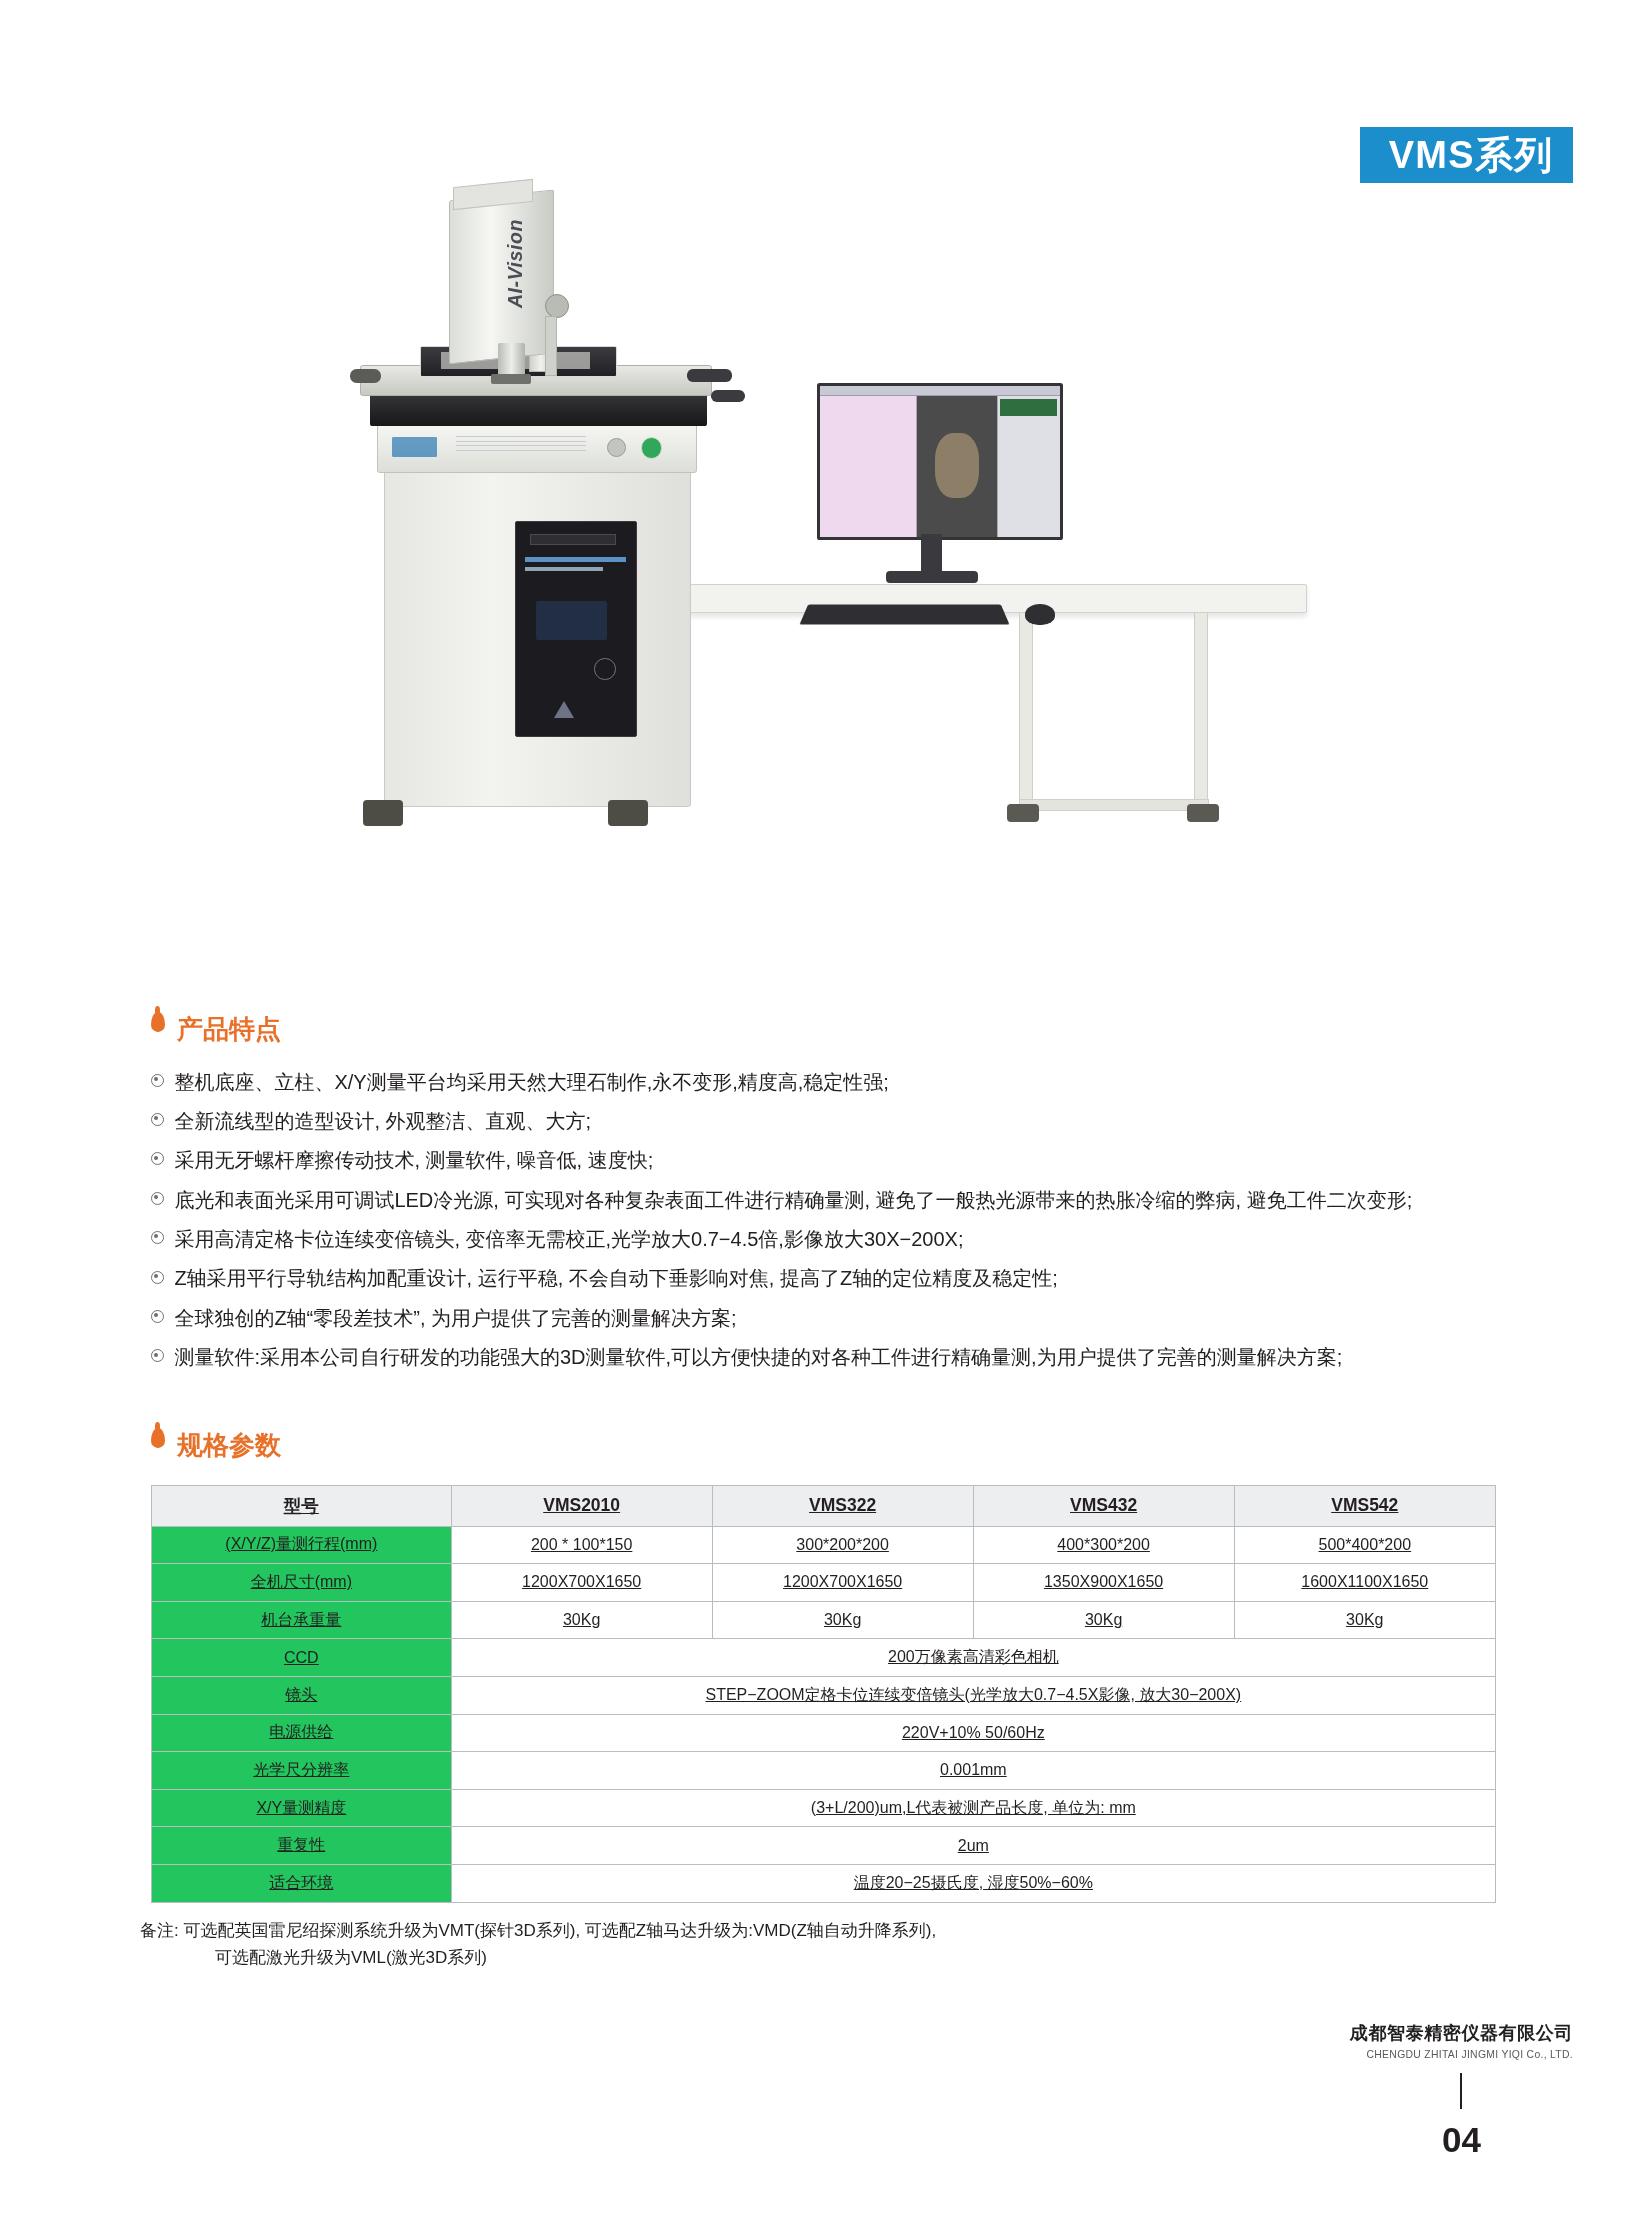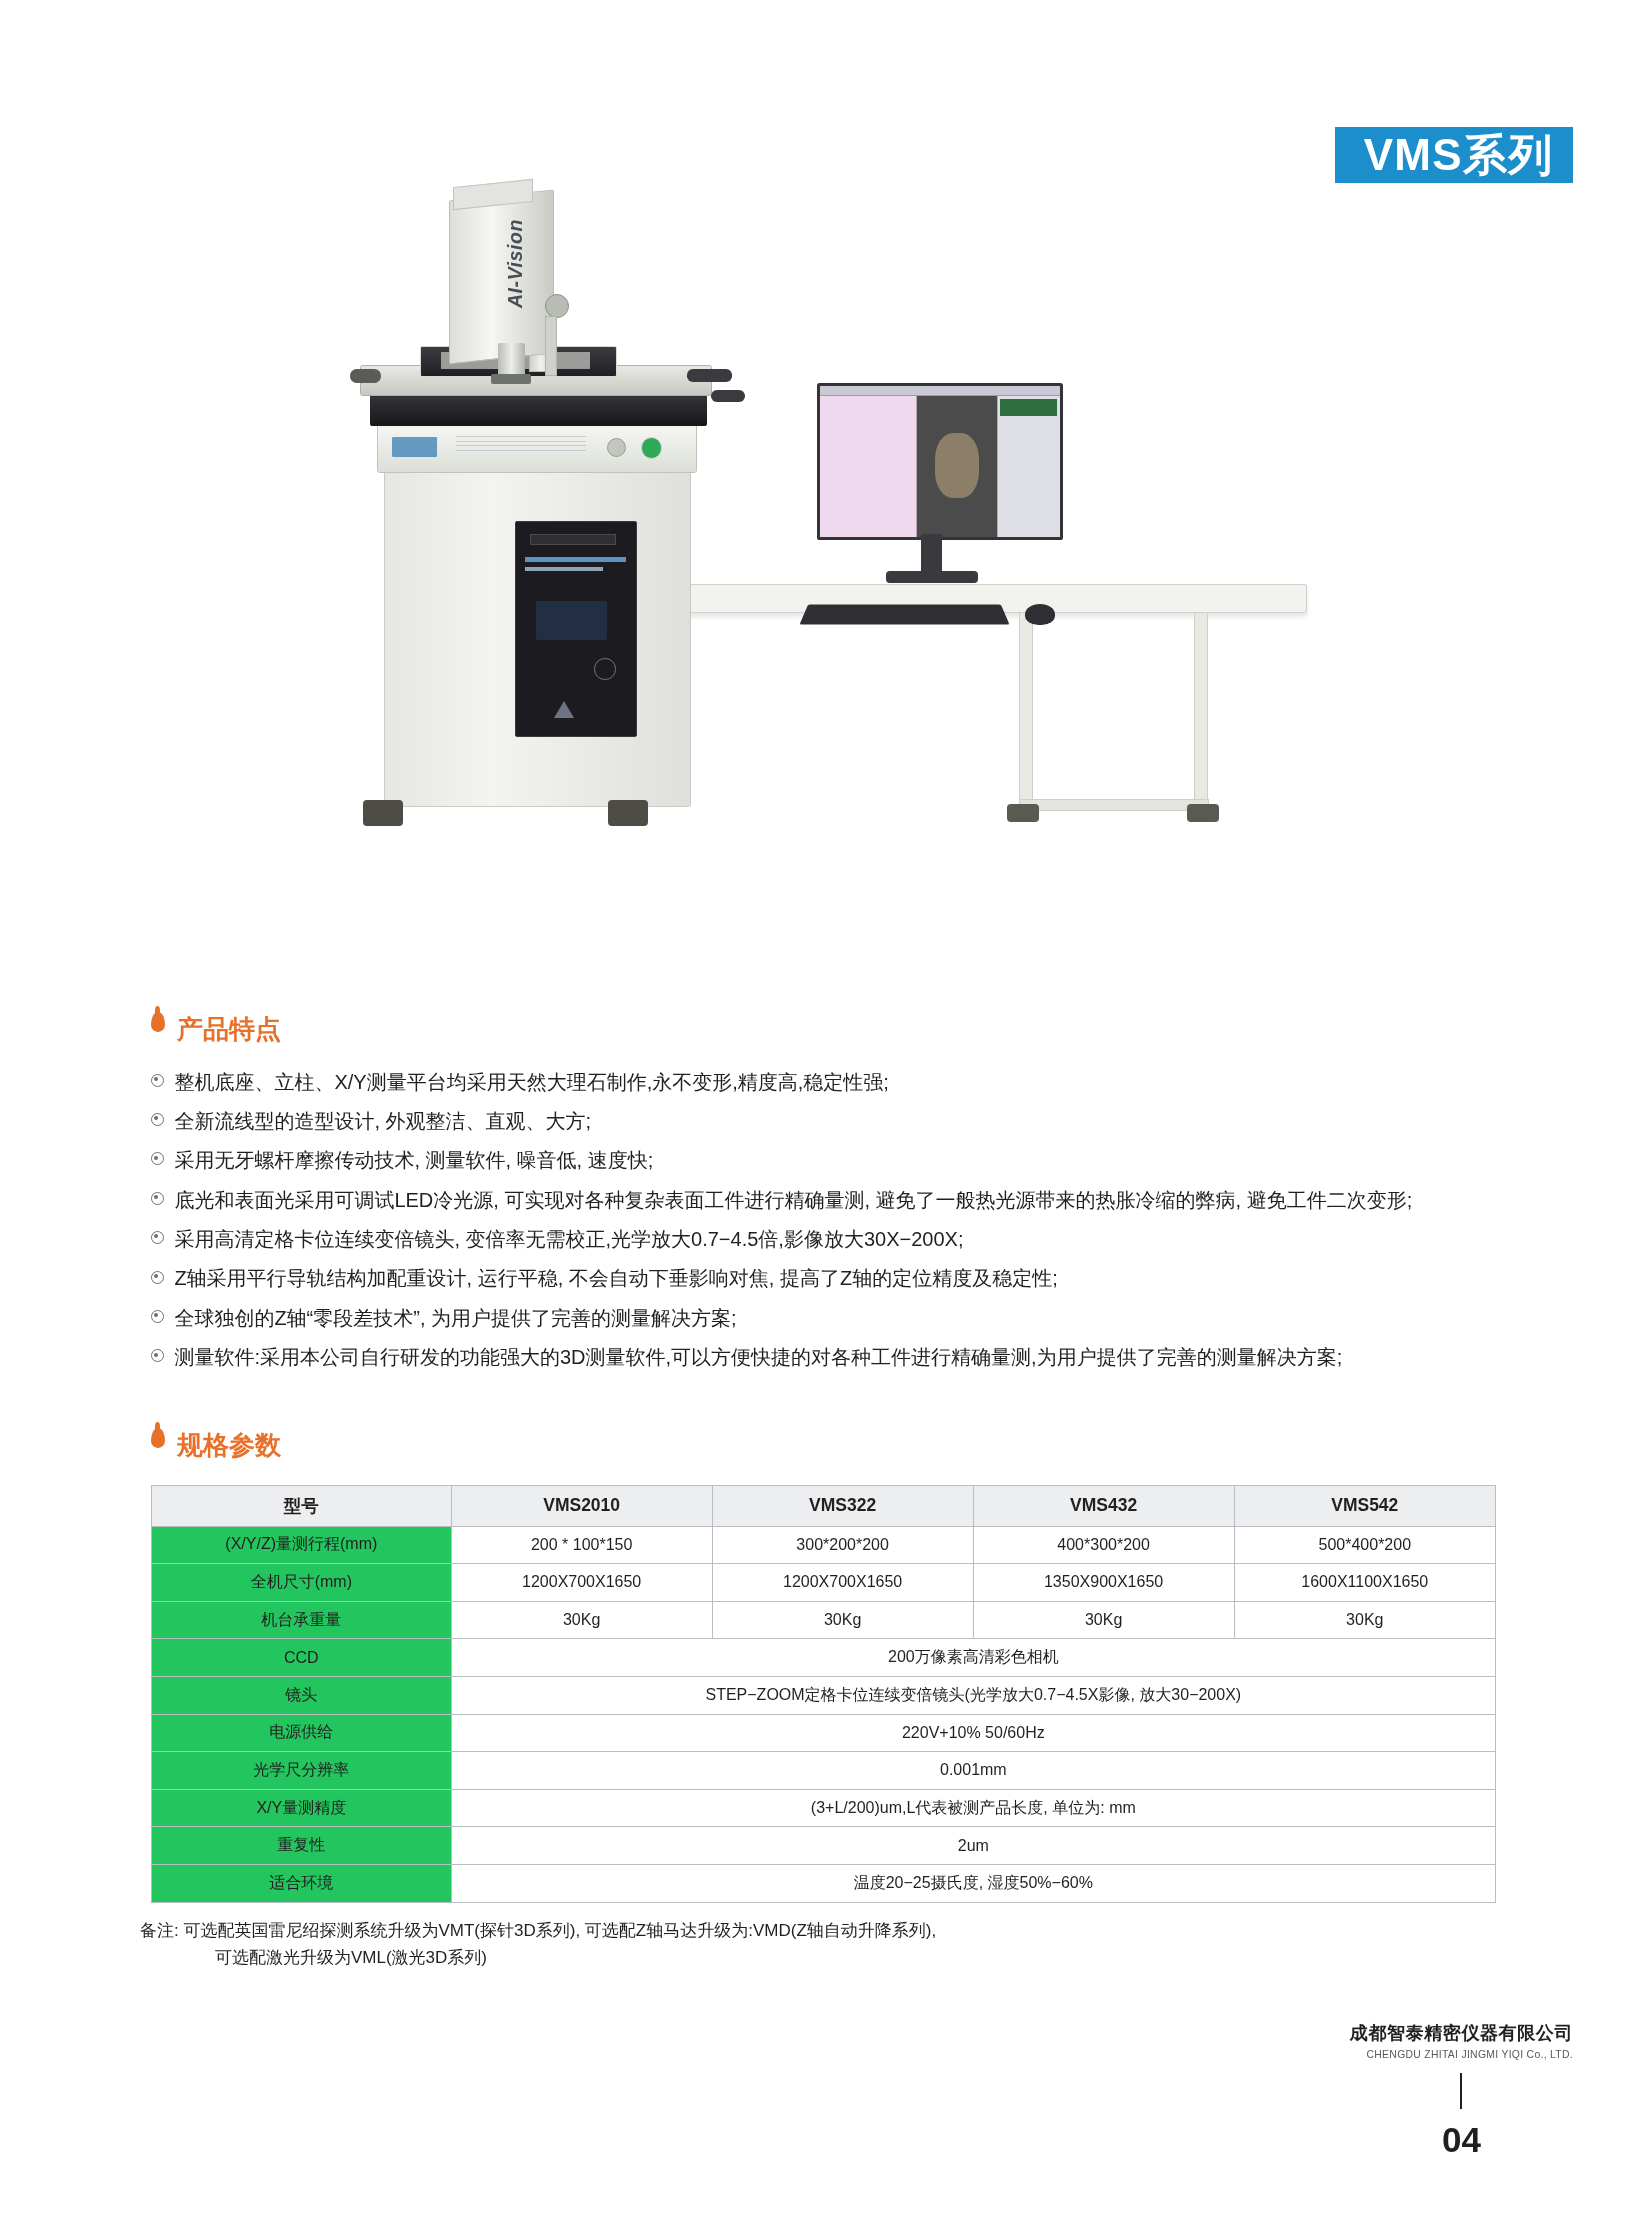--- a/index.html
+++ b/index.html
@@ -21,21 +21,21 @@
     position: absolute;
     top: 127px;
     right: 73px;
     display: flex;
     align-items: stretch;
     height: 56px;
   }
   .banner-blue {
     background: #1c8ecb;
     color: #ffffff;
-    font-size: 44px;
+    font-size: 38px;
     font-weight: bold;
     letter-spacing: 1.3px;
     display: flex;
     align-items: center;
     padding: 0 19.5px 0 28.6px;
     line-height: 1;
   }
   .banner-gray {
     background: #8f9294;
     color: #ffffff;
@@ -573,20 +573,21 @@
     border-radius: 50%;
   }
 
   
   .spec-table {
     margin-left: 151px;
     margin-top: 22px;
     border-collapse: collapse;
     width: 1345px;
     font-size: 16px;
+    text-decoration: underline;
   }
   .spec-table td, .spec-table th {
     border: 0.6px solid #b9bcc0;
     text-align: center;
     padding: 7.8px 3.9px;
     color: #231f20;
     font-weight: normal;
   }
   .spec-table thead th {
     background: #eceef0;

